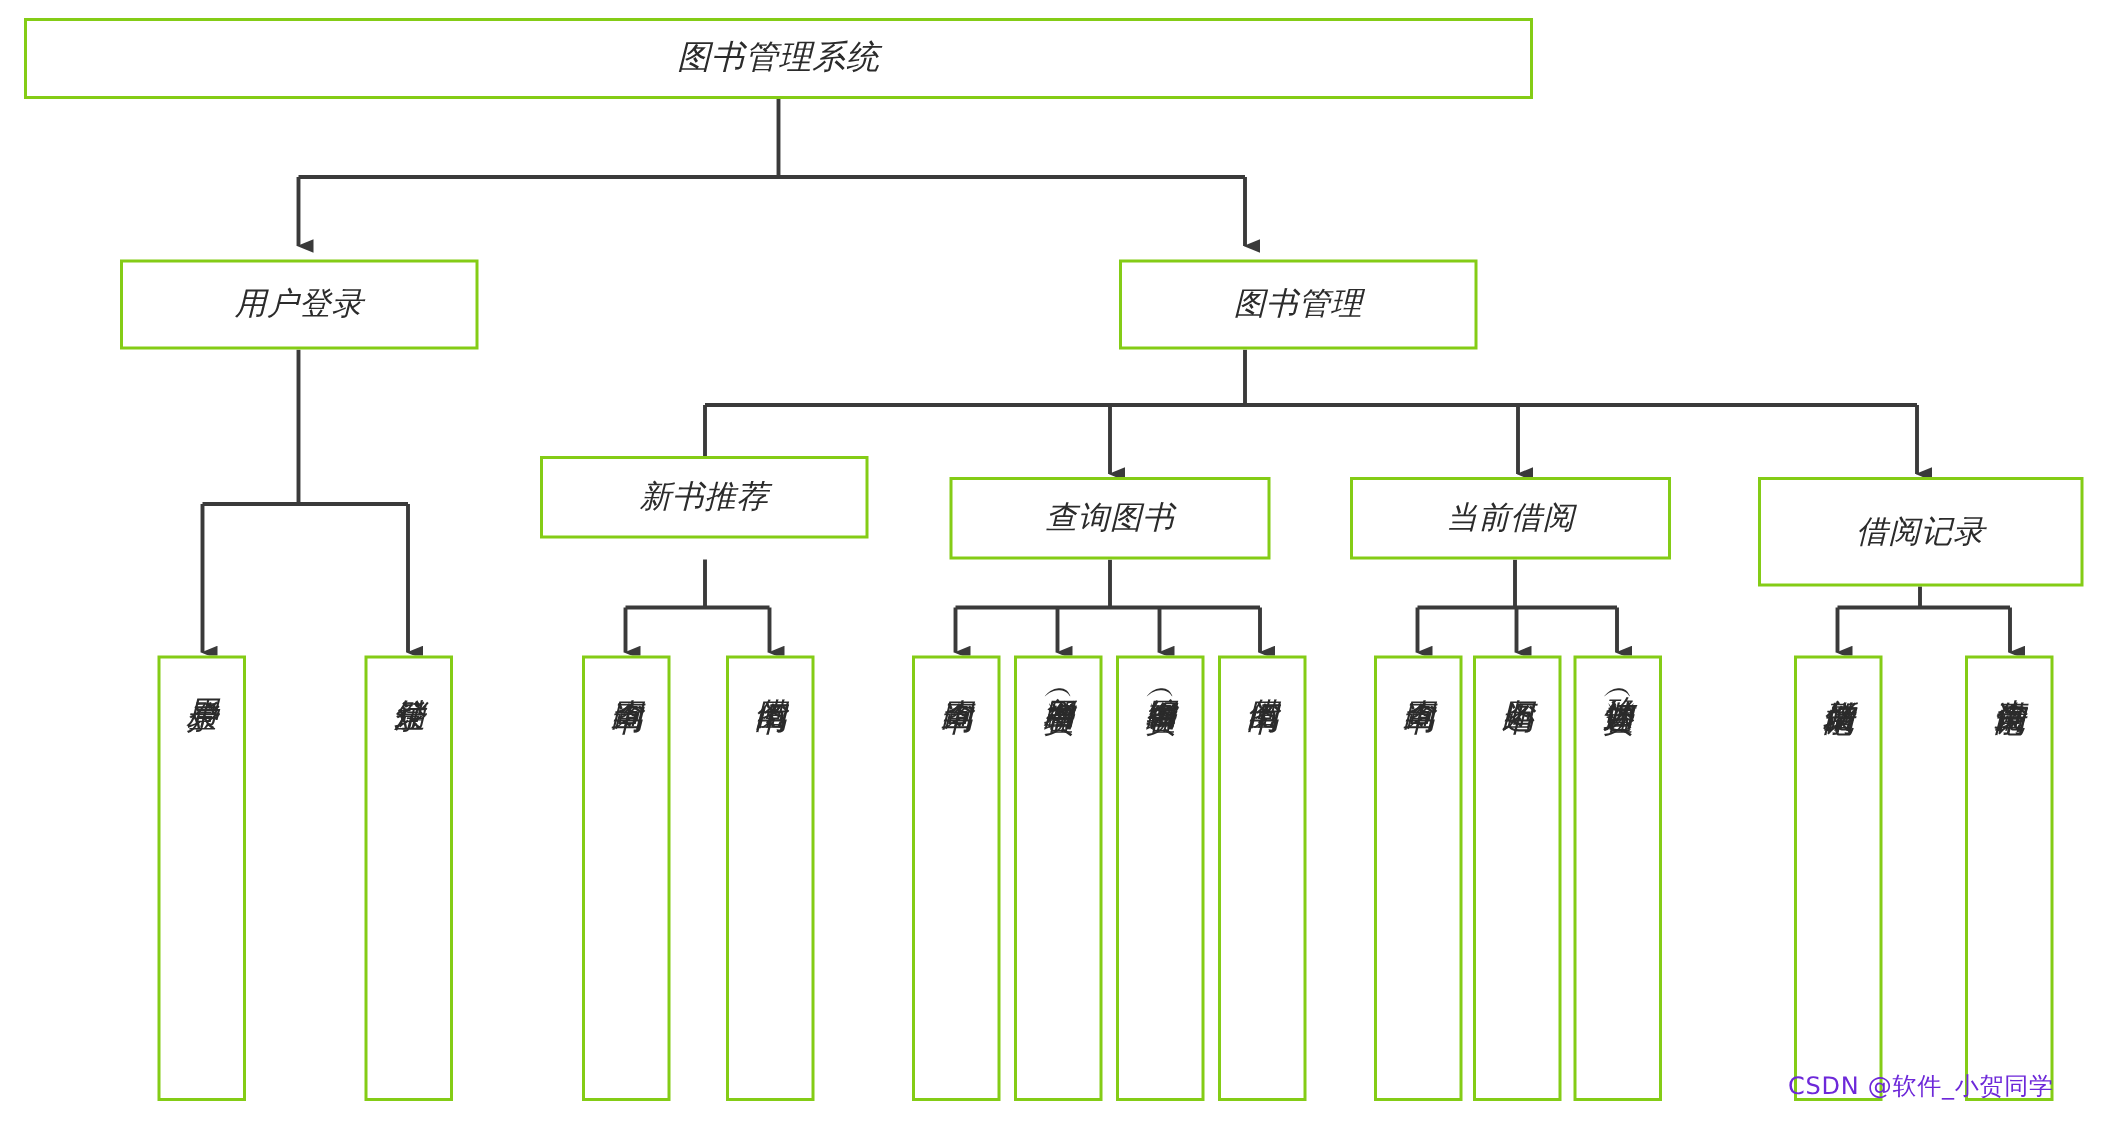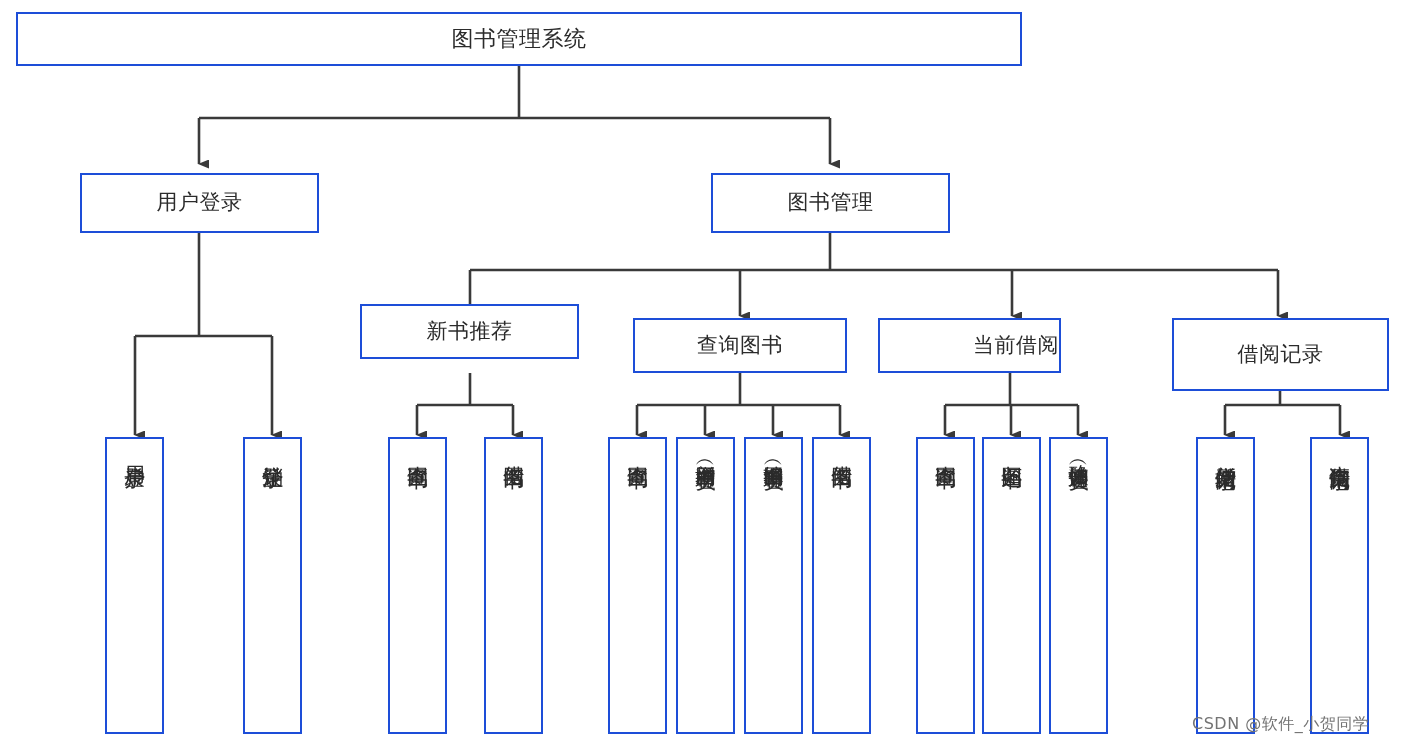--- a/index.html
+++ b/index.html
@@ -22,25 +22,26 @@
     left: 0;
     top: 0;
     width: 1405px;
     height: 747px;
     pointer-events: none;
   }
   .node {
     position: absolute;
     box-sizing: border-box;
     background: #ffffff;
-    border: 2px solid #1d4ed8;
+    border: 2px solid #84cc16;
     display: flex;
     align-items: center;
     justify-content: center;
     color: #2b2b2b;
+    font-style: italic;
   }
   .node .label {
     display: block;
     text-align: center;
     line-height: 1.12;
     letter-spacing: 0.5px;
   }
   
   .node.horiz .label {
     font-size: 21px;
@@ -63,21 +64,21 @@
     white-space: nowrap;
   }
   .node.vert.tall .label {
     font-size: 20px;
   }
   .watermark {
     position: absolute;
     left: 1192px;
     top: 714px;
     font-size: 16px;
-    color: #737373;
+    color: #6d28d9;
     white-space: nowrap;
     letter-spacing: 0.5px;
   }
 </style>
 </head>
 <body>
 
 <div id="canvas">
 
   <svg class="wires" viewBox="0 0 1405 747">
@@ -131,31 +132,31 @@
     </g>
   </svg>
 
   <div class="node horiz root" style="left:16px; top:12px; width:1006px; height:54px;">
     <span class="label">图书管理系统</span>
   </div>
 
   <div class="node horiz" style="left:80px; top:173px; width:239px; height:60px;">
     <span class="label">用户登录</span>
   </div>
-  <div class="node horiz" style="left:711px; top:173px; width:239px; height:60px;">
+  <div class="node horiz" style="left:746px; top:173px; width:239px; height:60px;">
     <span class="label">图书管理</span>
   </div>
 
   <div class="node horiz" style="left:360px; top:304px; width:219px; height:55px;">
     <span class="label">新书推荐</span>
   </div>
   <div class="node horiz" style="left:633px; top:318px; width:214px; height:55px;">
     <span class="label">查询图书</span>
   </div>
-  <div class="node horiz" style="left:878px; top:318px; width:183px; height:55px;justify-content:flex-end;">
+  <div class="node horiz" style="left:900px; top:318px; width:214px; height:55px;">
     <span class="label">当前借阅</span>
   </div>
   <div class="node horiz" style="left:1172px; top:318px; width:217px; height:73px;">
     <span class="label">借阅记录</span>
   </div>
 
   <div class="node vert" style="left:105px; top:437px; width:59px; height:297px;">
     <span class="label">用户登录</span>
   </div>
   <div class="node vert" style="left:243px; top:437px; width:59px; height:297px;">

